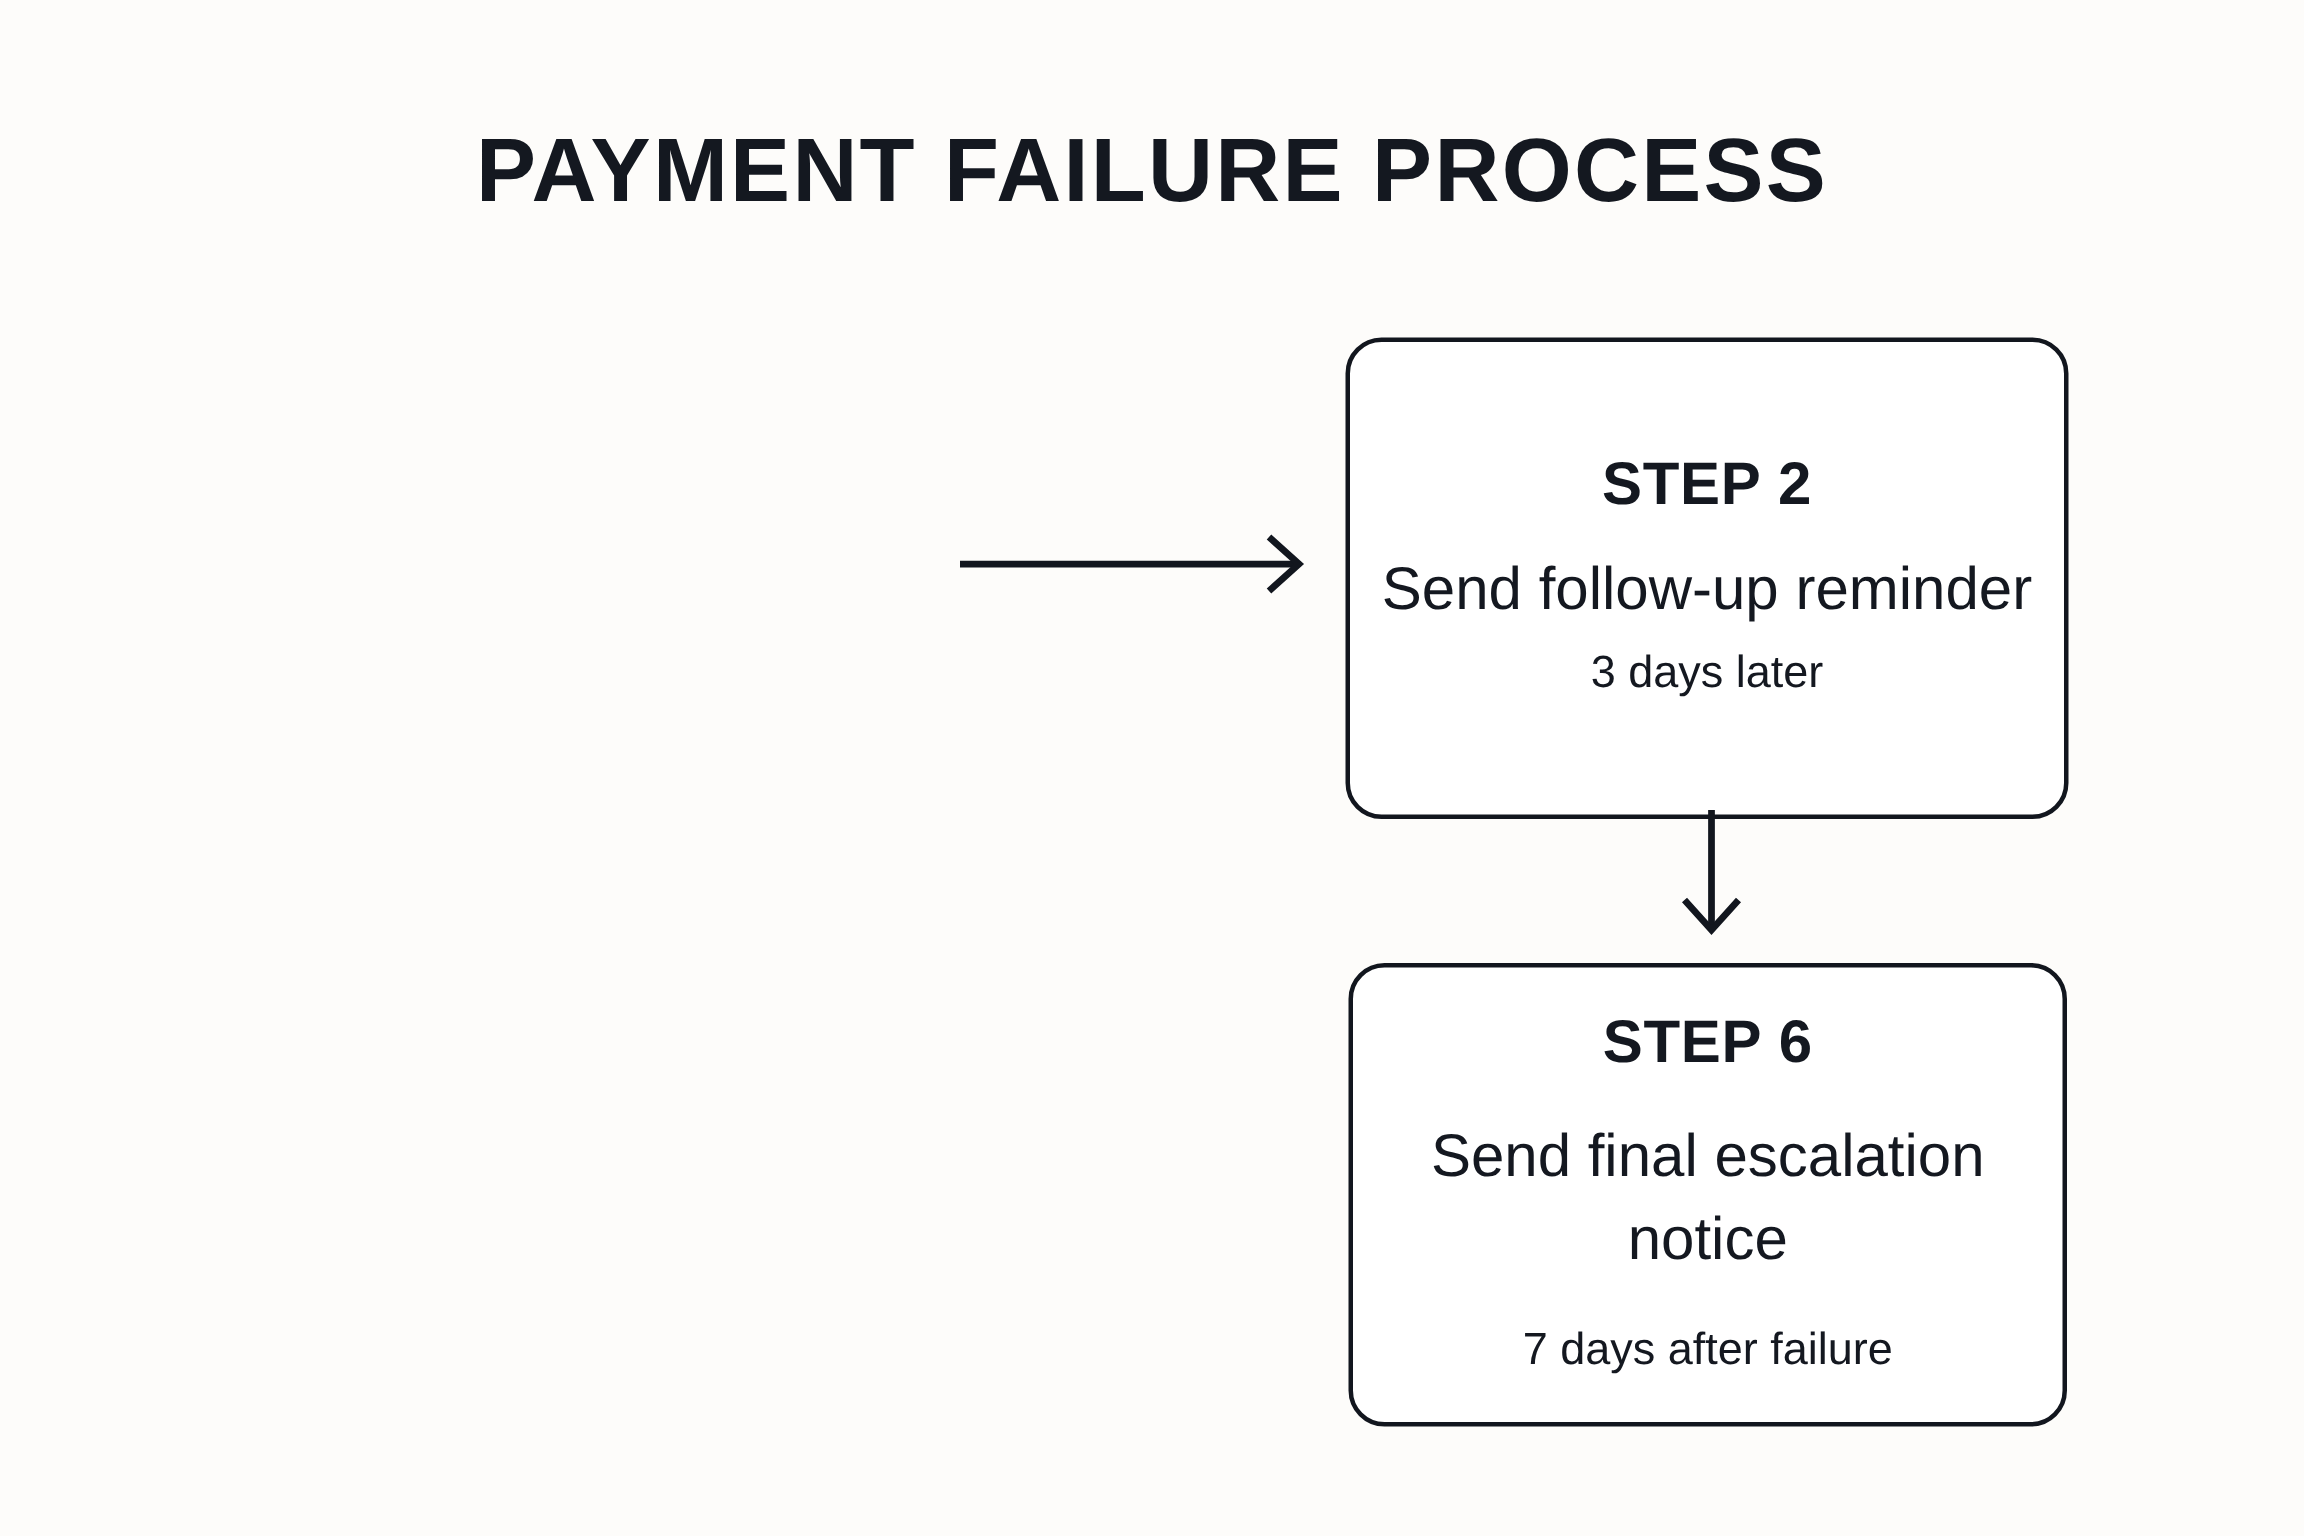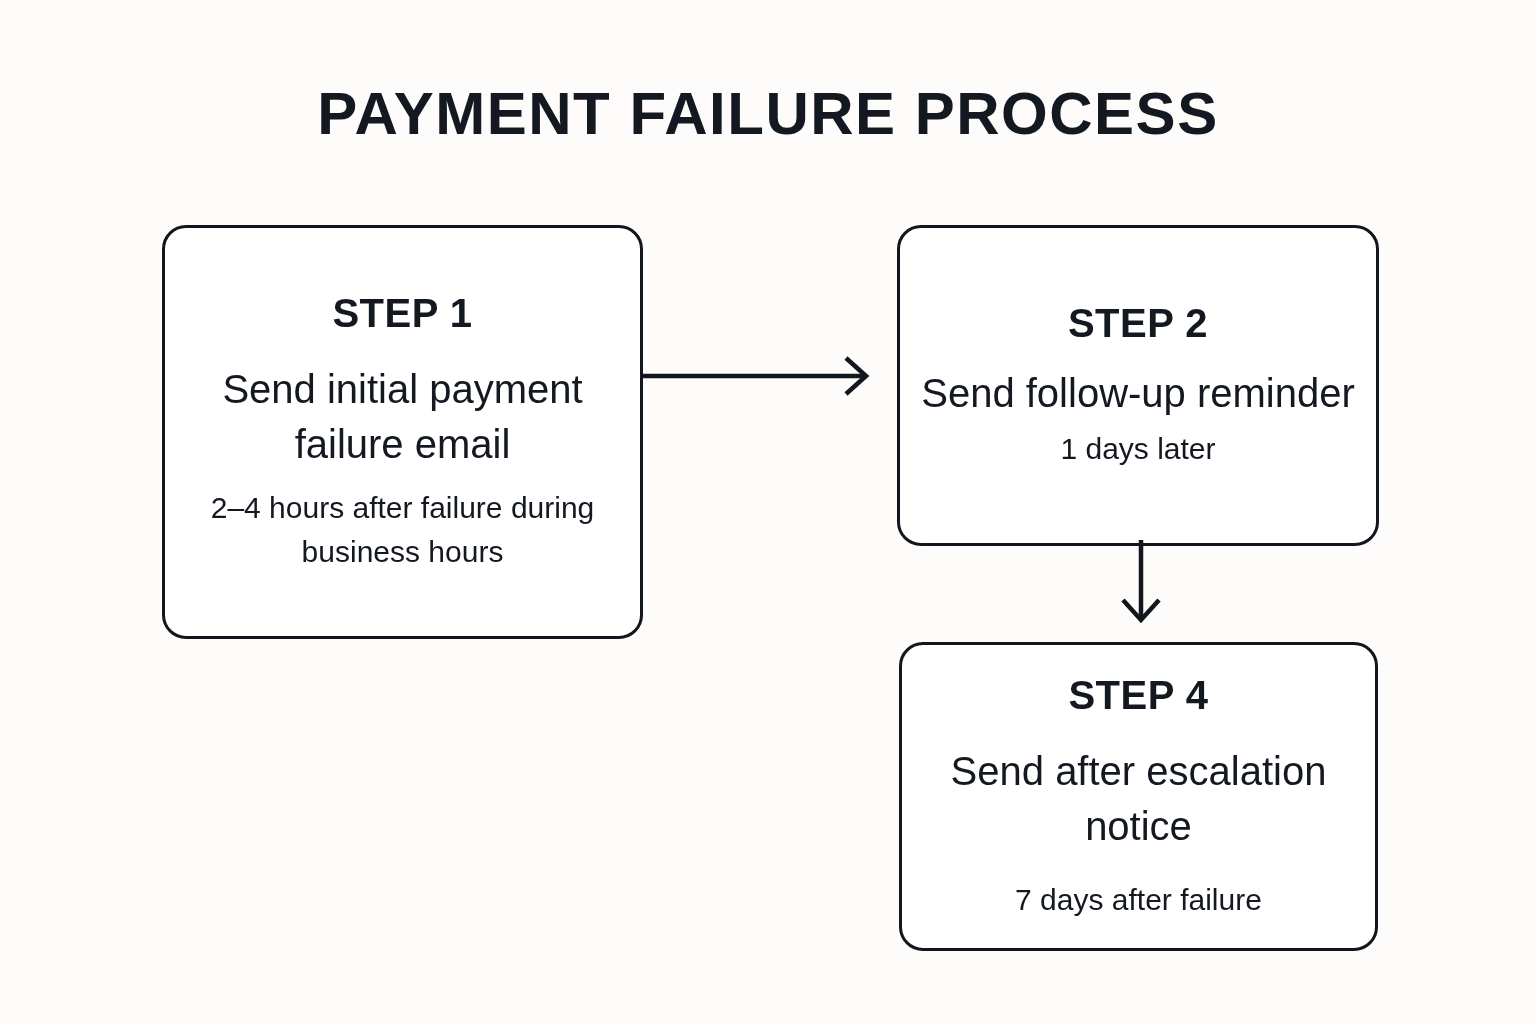--- a/index.html
+++ b/index.html
@@ -129,41 +129,36 @@
     stroke-linejoin: miter;
   }
 </style>
 </head>
 <body>
 
 <div class="canvas">
 
   <div class="diagram-title">PAYMENT FAILURE PROCESS</div>
 
-  <div class="step-box" id="step-1">
-    <div class="step-label">STEP 1</div>
-    <div class="step-body">Send initial payment failure email</div>
-    <div class="step-detail">2–4 hours after failure during business hours</div>
-  </div>
 
   <svg class="connector" id="connector-1-2" viewBox="0 0 244 52">
     <line class="connector-line" x1="4" y1="26" x2="228" y2="26"></line>
     <polyline class="connector-head" points="210,8 230,26 210,44"></polyline>
   </svg>
 
   <div class="step-box" id="step-2">
     <div class="step-label">STEP 2</div>
     <div class="step-body">Send follow-up reminder</div>
-    <div class="step-detail">1 days later</div>
+    <div class="step-detail">3 days later</div>
   </div>
 
   <svg class="connector" id="connector-2-3" viewBox="0 0 62 96">
     <line class="connector-line" x1="31" y1="2" x2="31" y2="80"></line>
     <polyline class="connector-head" points="13,62 31,82 49,62"></polyline>
   </svg>
 
   <div class="step-box" id="step-3">
-    <div class="step-label">STEP 4</div>
-    <div class="step-body">Send after escalation notice</div>
+    <div class="step-label">STEP 6</div>
+    <div class="step-body">Send final escalation notice</div>
     <div class="step-detail">7 days after failure</div>
   </div>
 
 </div>
 
 </body></html>

